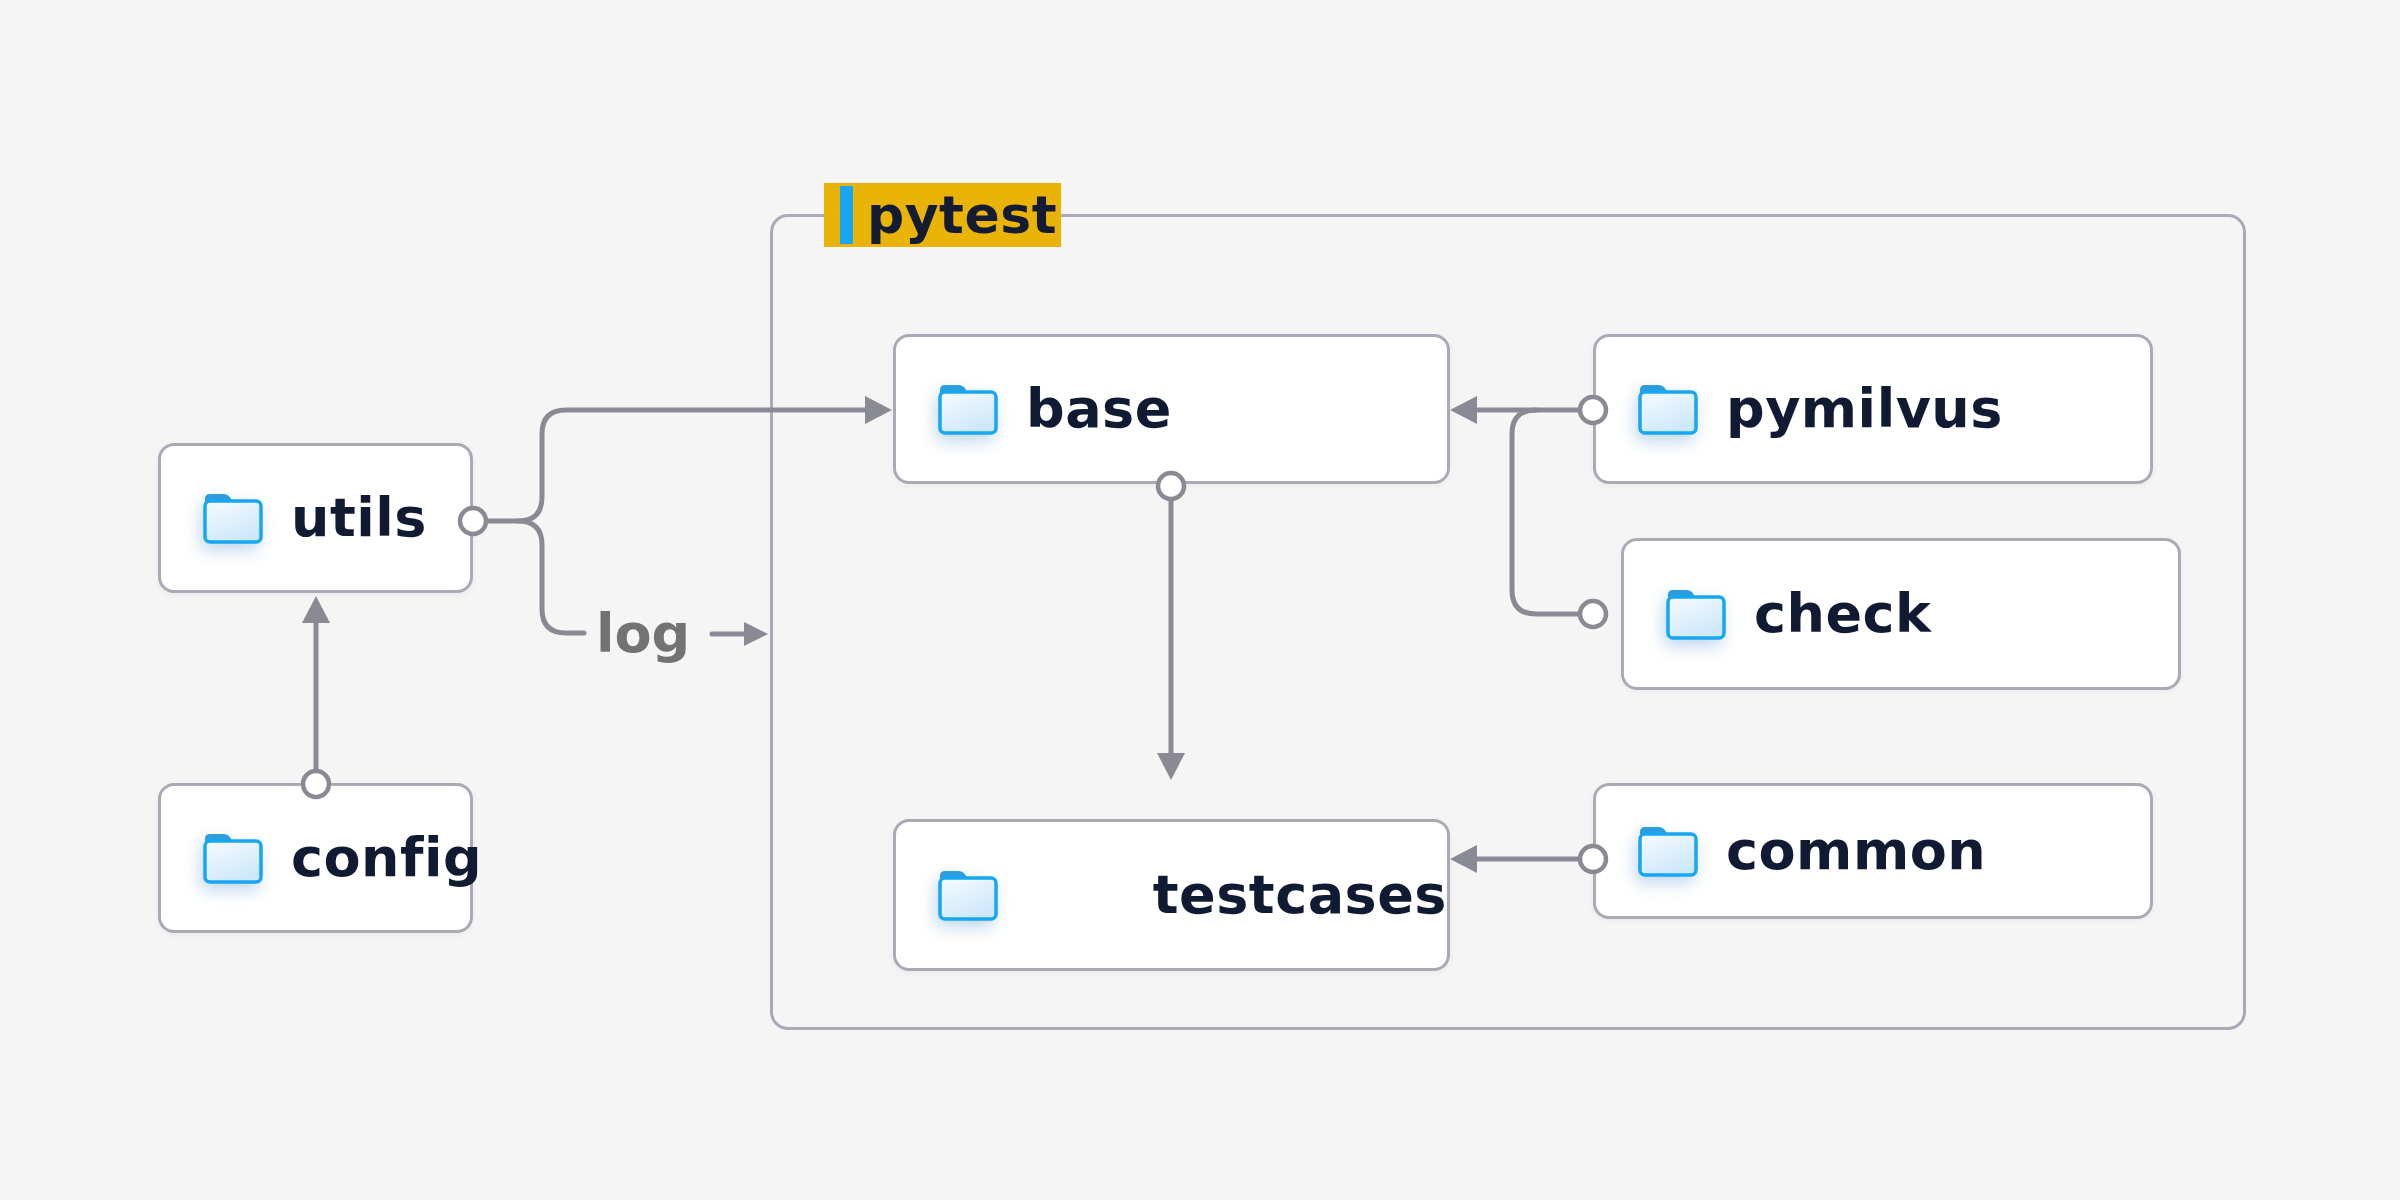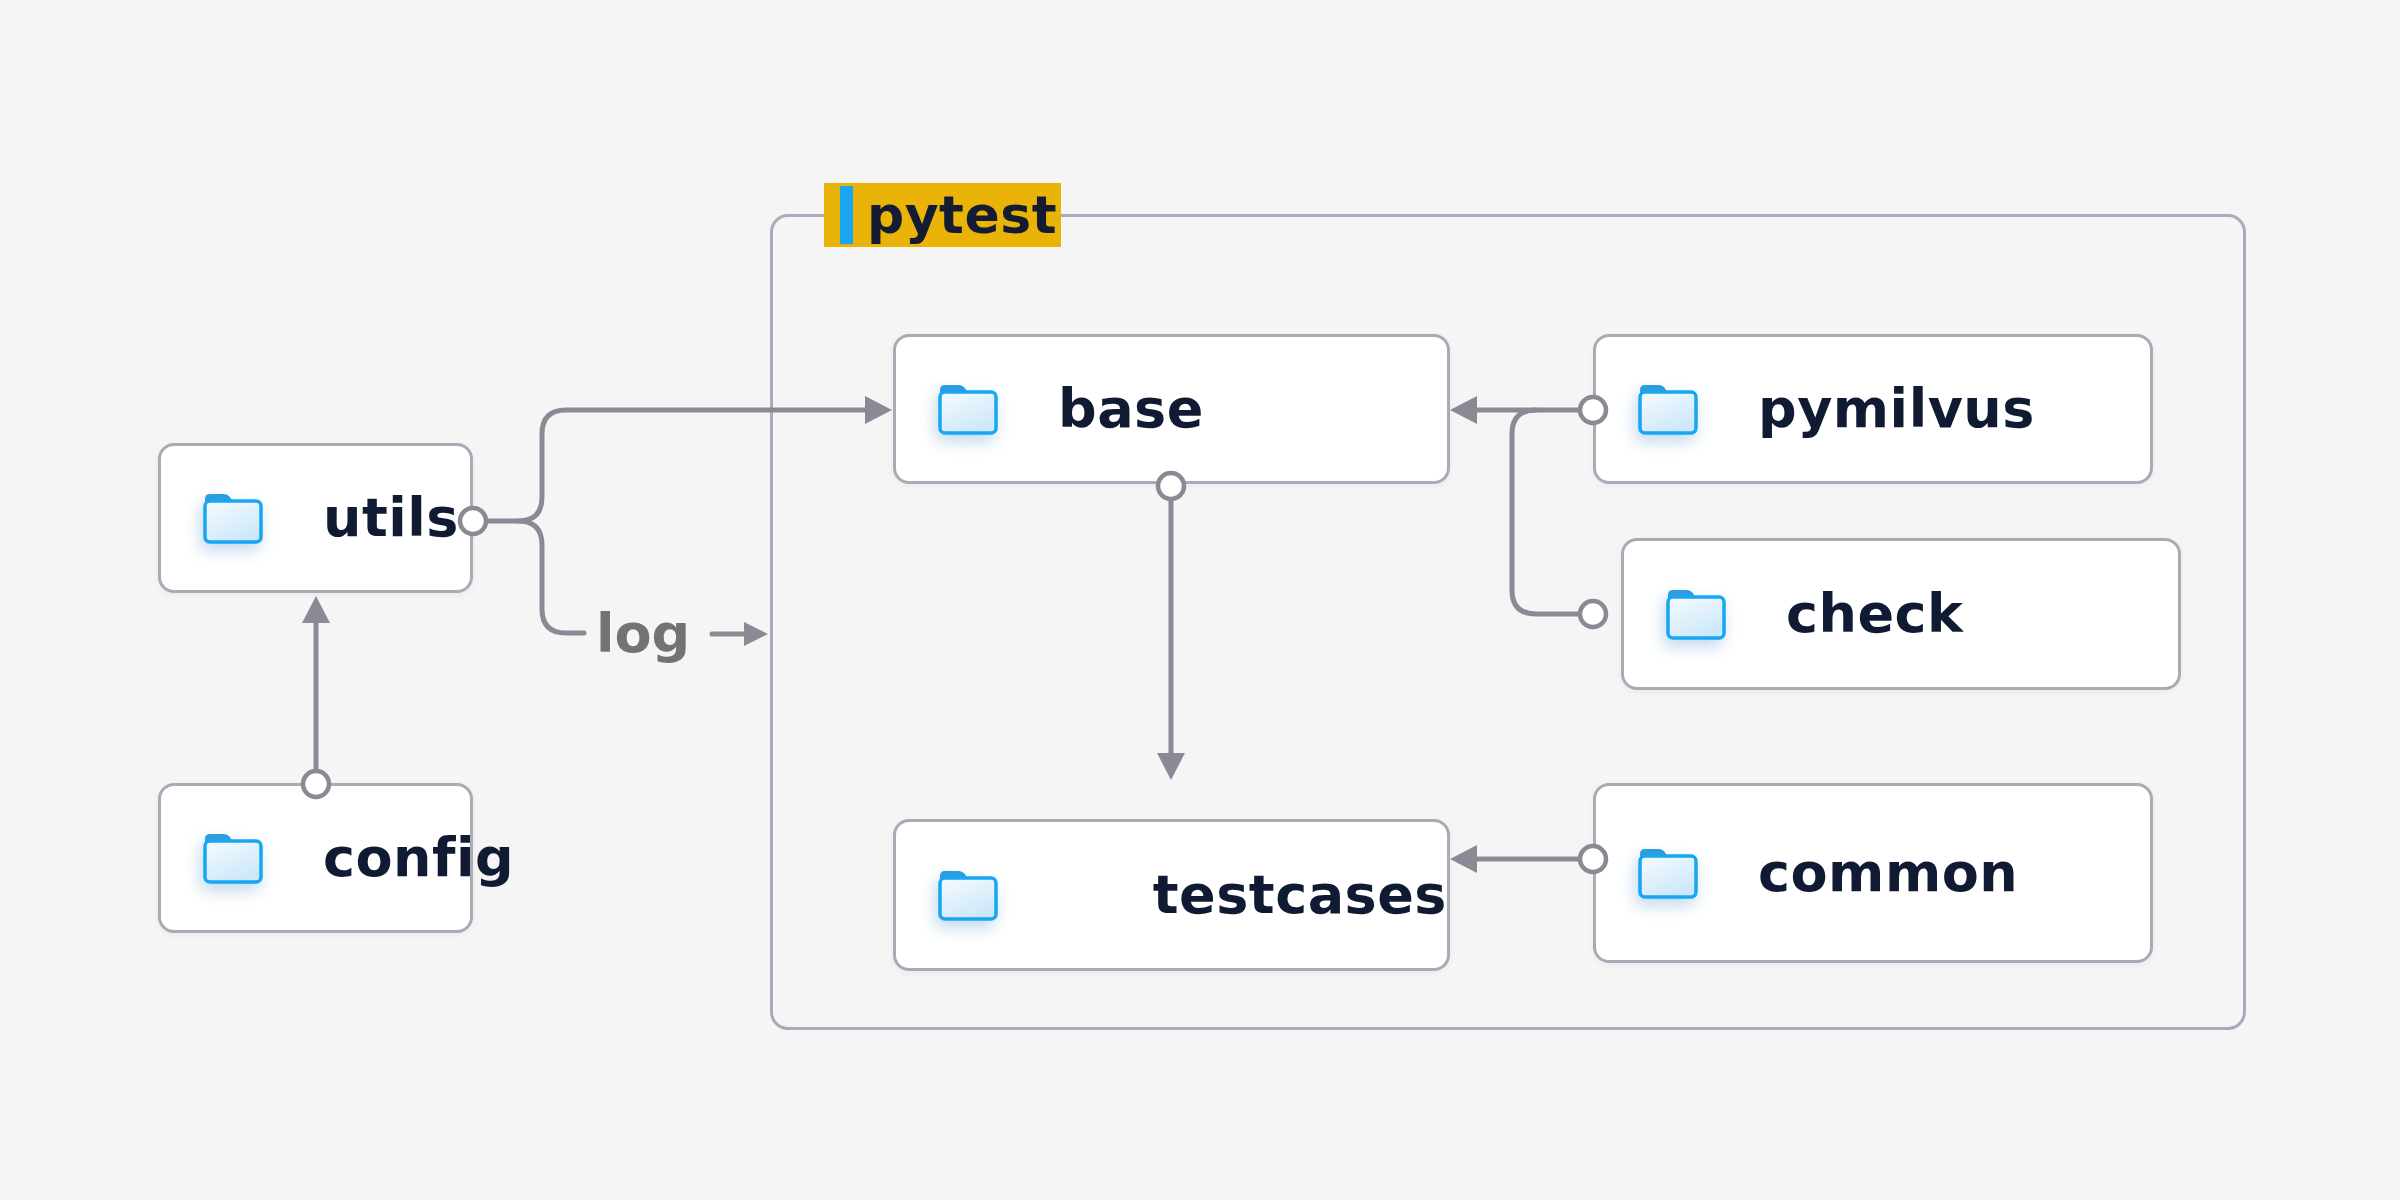--- a/index.html
+++ b/index.html
@@ -21,21 +21,21 @@
   .group-label .bar{
     width:13px;height:58px;background:#18a6f2;margin-right:14px;flex:0 0 auto;
   }
   .group-label .txt{
     font-size:52px;font-weight:600;color:#131c33;letter-spacing:.5px;line-height:1;
   }
   
   .node{
     position:absolute;background:#ffffff;border:3px solid #aaaab6;border-radius:16px;
     box-sizing:border-box;display:flex;align-items:center;padding-left:40px;
-    box-shadow:0 2px 6px rgba(25,30,60,.05);z-index:2;gap:32px;
+    box-shadow:0 2px 6px rgba(25,30,60,.05);z-index:2;
   }
   .node .label{
     font-size:54px;font-weight:600;color:#101b33;letter-spacing:.5px;
     margin-left:26px;line-height:1;
   }
   .folder-icon{width:64px;height:56px;flex:0 0 auto;
     filter:drop-shadow(-3px 7px 8px rgba(120,170,215,.45));}
   
   .edges{position:absolute;left:0;top:0;z-index:4;pointer-events:none;}
   .edge-line{stroke:#8a8a95;stroke-width:5;fill:none;stroke-linecap:round;}
@@ -108,21 +108,21 @@
   </div>
 
   <div class="node" style="left:893px;top:819px;width:557px;height:152px;justify-content:space-between;">
     <svg class="folder-icon" viewBox="0 0 64 56">
       <path d="M4,20 V9 Q4,4 9,4 H22 Q27,4 29.5,8 L33,14 L33,20 Z" fill="#2d9ddd"></path>
       <rect x="4" y="11" width="56" height="41" rx="5" fill="url(#folderGrad)" stroke="#17a7f2" stroke-width="3.5"></rect>
     </svg>
     <span class="label">testcases</span>
   </div>
 
-  <div class="node" style="left:1593px;top:783px;width:560px;height:180px;">
+  <div class="node" style="left:1593px;top:783px;width:560px;height:136px;">
     <svg class="folder-icon" viewBox="0 0 64 56">
       <path d="M4,20 V9 Q4,4 9,4 H22 Q27,4 29.5,8 L33,14 L33,20 Z" fill="#2d9ddd"></path>
       <rect x="4" y="11" width="56" height="41" rx="5" fill="url(#folderGrad)" stroke="#17a7f2" stroke-width="3.5"></rect>
     </svg>
     <span class="label">common</span>
   </div>
 
   <span class="log-label">log</span>
 
   <svg class="edges" width="2400" height="1200" viewBox="0 0 2400 1200">

